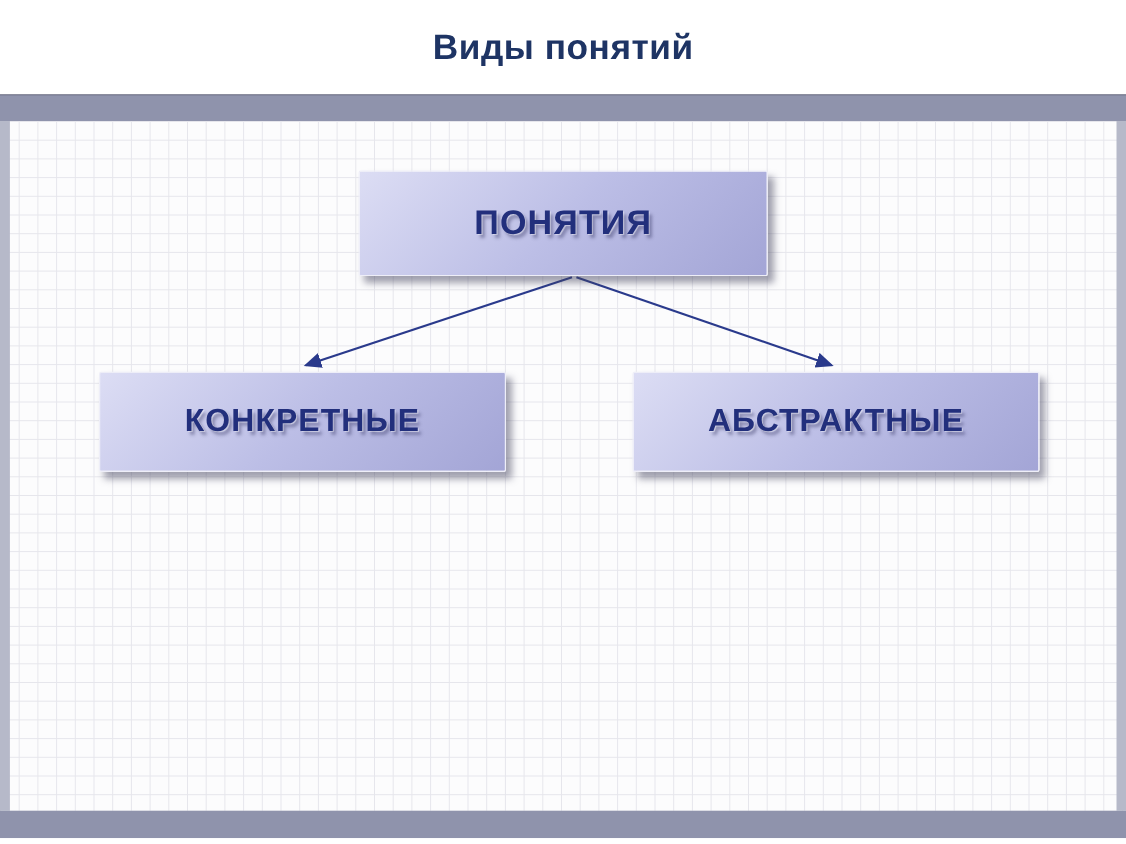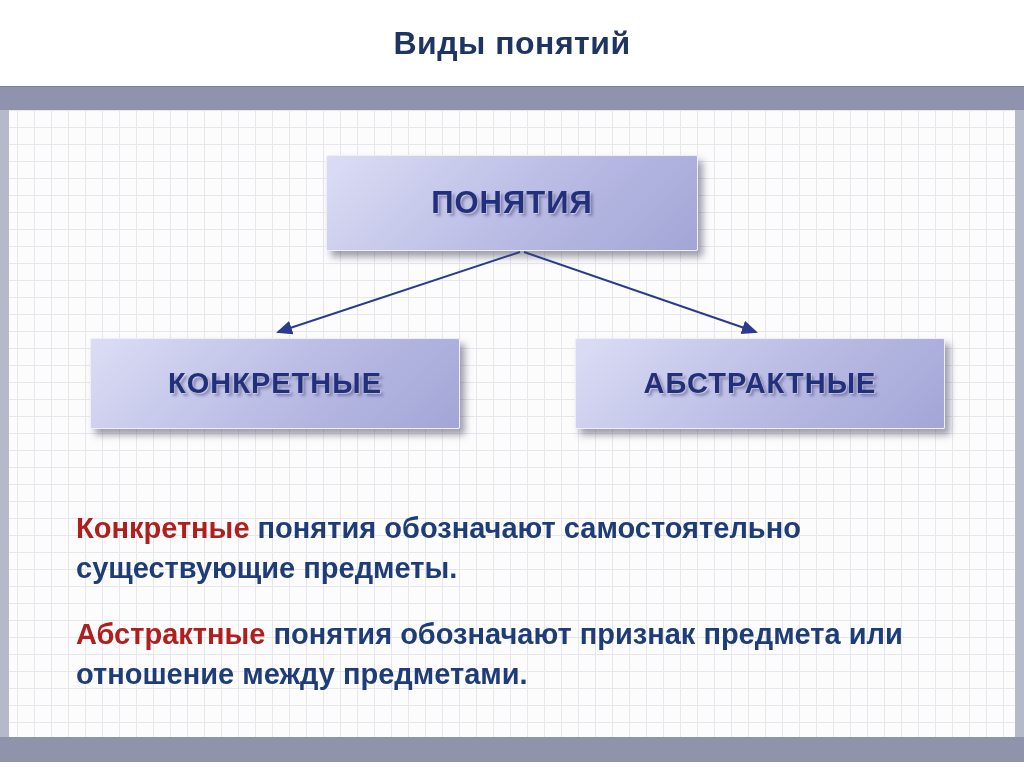--- a/index.html
+++ b/index.html
@@ -119,22 +119,18 @@
     </div>
 
     <div class="node node-left">
       <span class="node-label">КОНКРЕТНЫЕ</span>
     </div>
 
     <div class="node node-right">
       <span class="node-label">АБСТРАКТНЫЕ</span>
     </div>
 
-    <div class="text-block">
-      <p class="para"><span class="lead-word">Конкретные</span><span> понятия обозначают самостоятельно существующие предметы.</span></p>
-      <p class="para"><span class="lead-word">Абстрактные</span><span> понятия обозначают признак предмета или отношение между предметами.</span></p>
-    </div>
   </div>
 
   <div class="band-bottom"></div>
   <div class="footer-strip"></div>
 
 </div>
 
 </body></html>

